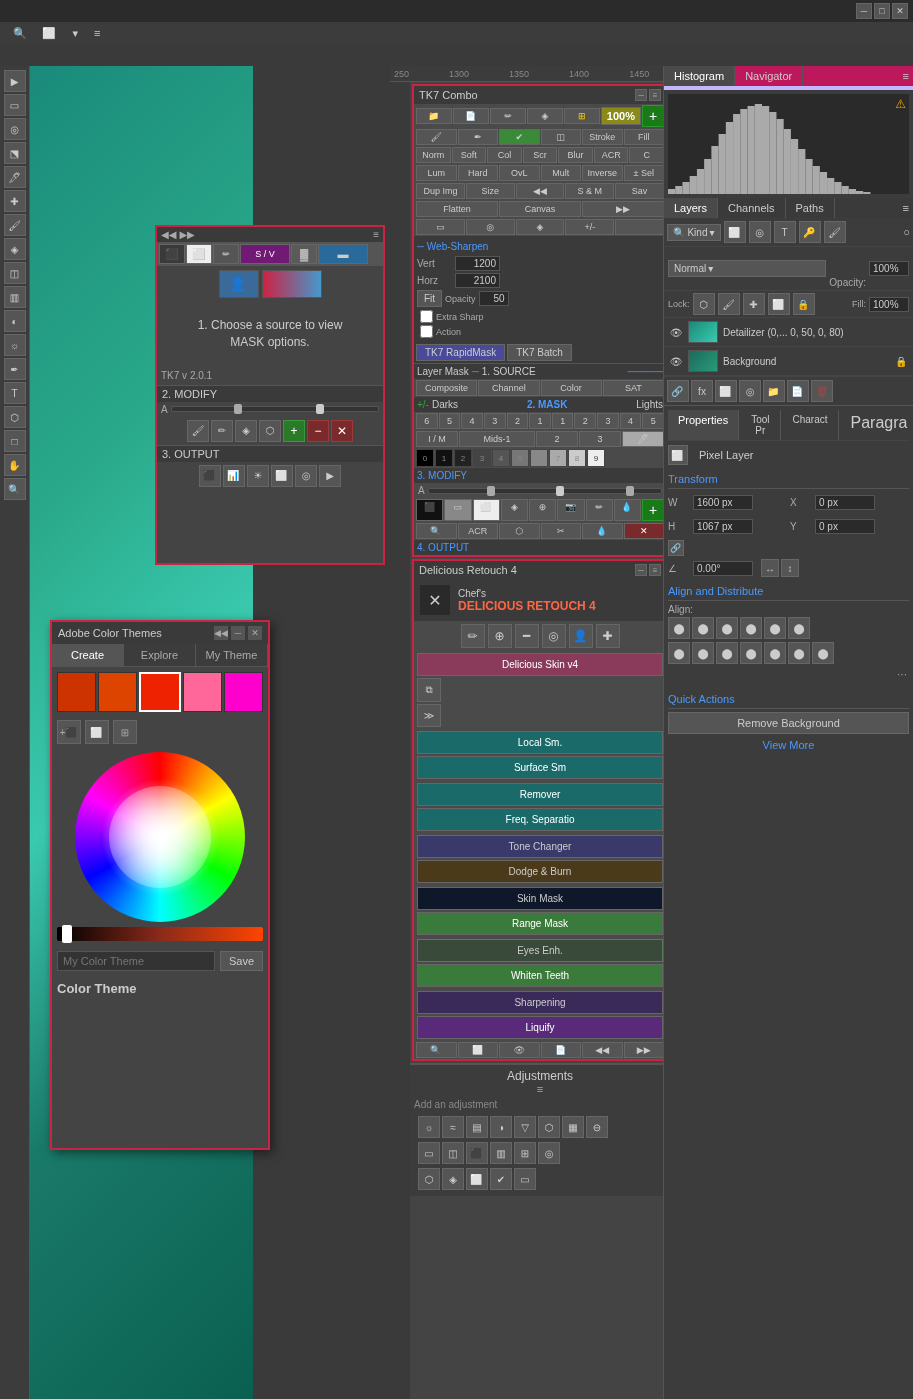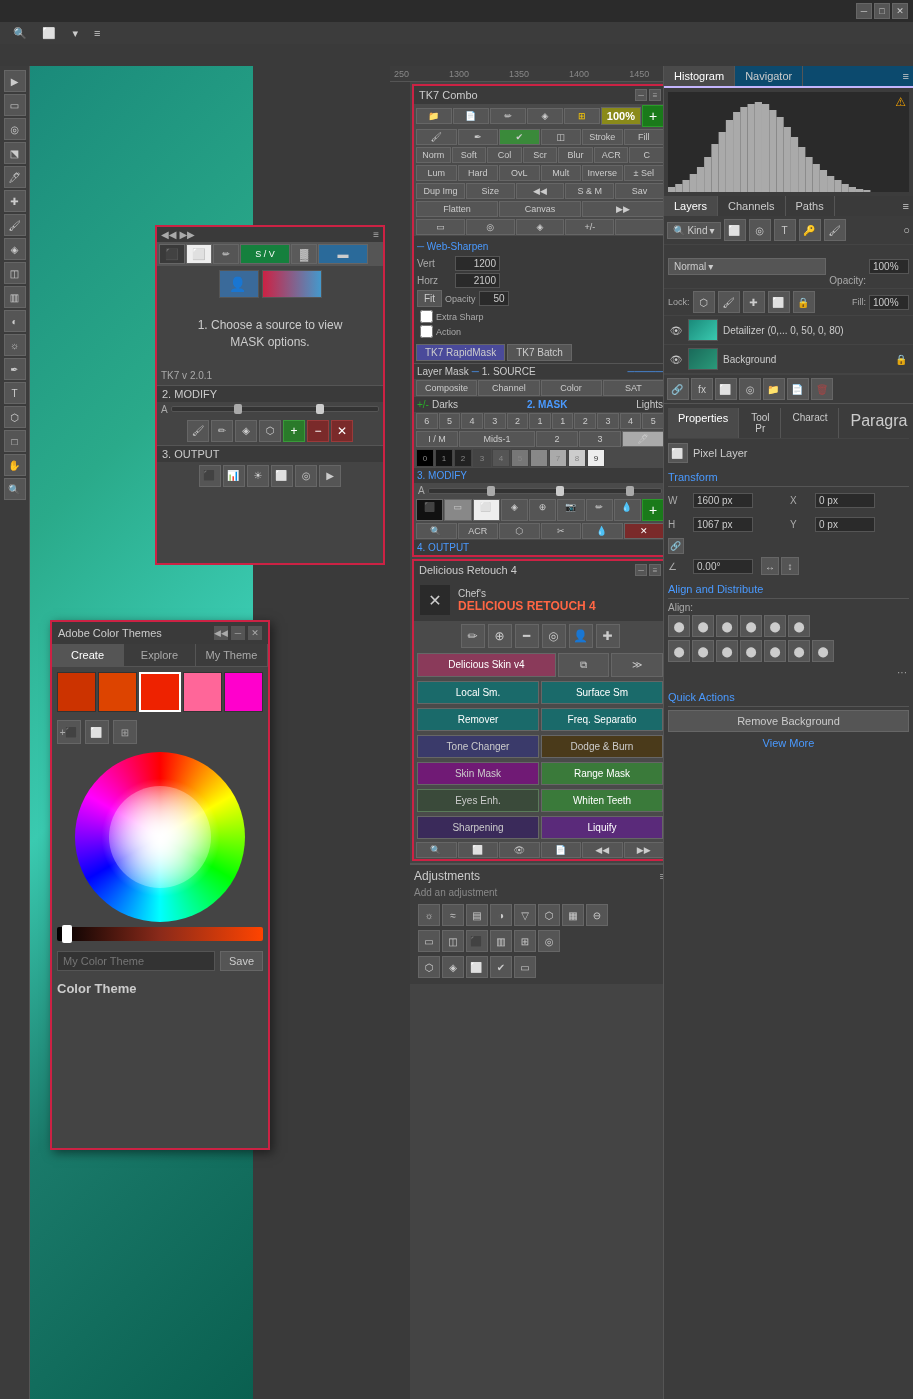--- a/index.html
+++ b/index.html
@@ -185,22 +185,22 @@
     .right-panel {
       position: absolute;
       top: 66px; right: 0;
       width: 250px;
       bottom: 0;
       background: #3c3c3c;
       border-left: 1px solid #555;
     }
     .panel-tabs {
       display: flex;
-      background: #0c4a6e;
-      border-bottom: 2px solid #c4b5fd;
+      background: #be185d;
+      border-bottom: 4px solid #c4b5fd;
     }
     .panel-tab {
       padding: 4px 10px;
       font-size: 11px;
       color: #ccc;
       cursor: pointer;
       border-right: 1px solid #555;
     }
     .panel-tab.active {
       background: #4a4a4a;
@@ -326,21 +326,21 @@
     }
     .dr-tool {
       width: 24px; height: 24px;
       background: #555;
       border: 1px solid #666;
       display: flex; align-items: center; justify-content: center;
       font-size: 12px; cursor: pointer;
     }
 
     .dr-btn-row {
-      display: flex; gap: 2px; padding: 2px 3px;
+      display: flex; gap: 2px; padding: 2px 3px; flex-direction: column;
     }
     .dr-btn {
       flex: 1;
       padding: 5px 3px;
       font-size: 10px;
       text-align: center;
       cursor: pointer;
       border: 1px solid #666;
     }
     .dr-btn.pink { background: #8a3a5a; color: #fff; }
@@ -706,21 +706,21 @@
     </div>
     <div style="display:flex;gap:3px;">
       <span>≡</span>
     </div>
   </div>
 
   <div style="background:#555;padding:2px;display:flex;gap:1px;flex-wrap:wrap;">
     <div style="width:26px;height:20px;background:#3a3a3a;border:1px solid #666;display:flex;align-items:center;justify-content:center;">⬛</div>
     <div style="width:26px;height:20px;background:#eee;border:1px solid #666;display:flex;align-items:center;justify-content:center;">⬜</div>
     <div style="width:26px;height:20px;background:#555;border:1px solid #666;display:flex;align-items:center;justify-content:center;font-size:9px;">✏</div>
-    <div style="width:50px;height:20px;background:#15803d;border:1px solid #666;display:flex;align-items:center;justify-content:center;font-size:9px;color:#fff;">S / V</div>
+    <div style="width:50px;height:20px;background:#701a75;border:1px solid #666;display:flex;align-items:center;justify-content:center;font-size:9px;color:#fff;">S / V</div>
     <div style="width:26px;height:20px;background:#5a5a5a;border:1px solid #666;display:flex;align-items:center;justify-content:center;">▓</div>
     <div style="width:50px;height:20px;background:#2a6a9a;border:1px solid #666;display:flex;align-items:center;justify-content:center;">▬</div>
   </div>
 
   <div style="display:flex;gap:3px;padding:4px;justify-content:center;">
     <div style="width:40px;height:28px;background:#3a6a9a;border:1px solid #555;display:flex;align-items:center;justify-content:center;font-size:14px;">👤</div>
     <div style="width:60px;height:28px;background:linear-gradient(to right,#cc2244,#4499cc);border:1px solid #555;"></div>
   </div>
 
   <div class="tk7lp-content">
@@ -1047,21 +1047,21 @@
       <div class="dr-btn teal">Remover</div>
       <div class="dr-btn teal">Freq. Separatio</div>
     </div>
 
     <div class="dr-btn-row">
       <div class="dr-btn" style="background:#3a3a6a;color:#ccc;">Tone Changer</div>
       <div class="dr-btn" style="background:#4a3a1a;color:#ccc;">Dodge &amp; Burn</div>
     </div>
 
     <div class="dr-btn-row">
-      <div class="dr-btn" style="background:#701a75;color:#ccc;">Skin Mask</div>
+      <div class="dr-btn" style="background:#0f172a;color:#ccc;">Skin Mask</div>
       <div class="dr-btn mid-green">Range Mask</div>
     </div>
 
     <div class="dr-btn-row">
       <div class="dr-btn" style="background:#3a4a3a;border:1px solid #5a7a5a;color:#ccc;">Eyes Enh.</div>
       <div class="dr-btn mid-green">Whiten Teeth</div>
     </div>
 
     <div class="dr-btn-row">
       <div class="dr-btn" style="background:#3a2a5a;color:#ccc;">Sharpening</div>
@@ -1072,21 +1072,21 @@
       <div class="tk7-btn" style="width:24px;">🔍</div>
       <div class="tk7-btn" style="width:24px;">⬜</div>
       <div class="tk7-btn" style="width:24px;">👁</div>
       <div class="tk7-btn" style="width:24px;">📄</div>
       <div class="tk7-btn" style="width:24px;">◀◀</div>
       <div class="tk7-btn" style="width:24px;">▶▶</div>
     </div>
   </div>
 
   <div style="background:#3c3c3c;border-top:2px solid #555;padding:4px;">
-    <div style="display:flex;justify-content:space-between;align-items:center;margin-bottom:4px;">
+    <div style="display:flex;justify-content:space-between;align-items:center;margin-bottom:4px;flex-direction:column;">
       <span style="font-size:12px;color:#ccc;">Adjustments</span>
       <span style="font-size:11px;color:#aaa;">≡</span>
     </div>
     <div style="font-size:10px;color:#888;margin-bottom:4px;">Add an adjustment</div>
 
     <div class="adj-row">
       <div class="adj-btn">☼</div>
       <div class="adj-btn">≈</div>
       <div class="adj-btn">▤</div>
       <div class="adj-btn">◑</div>
@@ -1230,21 +1230,21 @@
     <div style="display:flex;gap:2px;border-bottom:1px solid #444;margin-bottom:4px;">
       <div class="panel-tab active">Properties</div>
       <div class="panel-tab" style="font-size:10px;text-align:center;">Tool Pr</div>
       <div class="panel-tab" style="font-size:10px;">Charact</div>
       <div class="panel-tab" style="font-size:16px;">Paragra</div>
       <div style="margin-left:auto;padding:4px;cursor:pointer;">≡</div>
     </div>
 
     <div style="display:flex;align-items:center;gap:5px;margin-bottom:5px;">
       <div style="width:20px;height:20px;background:#555;border:1px solid #666;display:flex;align-items:center;justify-content:center;font-size:10px;">⬜</div>
-      <span style="font-size:11px;color:#ccc;">Pixel Layer</span>
+      <span style="font-size:11px;color:#ccc;margin-left:6px;">Pixel Layer</span>
     </div>
 
     <div class="prop-section-title">
       <span>Transform</span>
     </div>
 
     <div style="display:grid;grid-template-columns:1fr 1fr;gap:3px;margin-bottom:3px;">
       <div class="prop-row">
         <span class="prop-label">W</span>
         <input class="prop-input" type="text" value="1600 px" style="">

